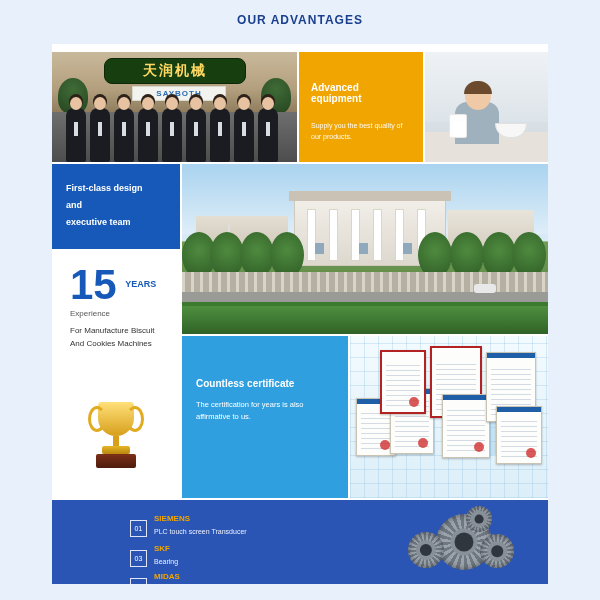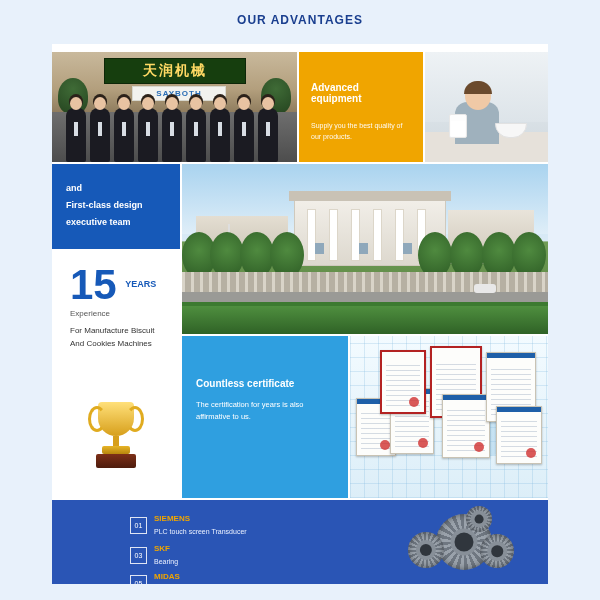--- a/index.html
+++ b/index.html
@@ -34,21 +34,21 @@
     position:absolute;left:0;top:8px;width:245px;height:110px;
     background:linear-gradient(#b9a98e,#9f8a6c);
     overflow:hidden;
   }
   .tp-building{
     position:absolute;left:0;top:0;width:245px;height:62px;
     background:linear-gradient(#c9b99c 0%,#b39f7d 60%,#8d7a5c 100%);
   }
   .tp-sign{
     position:absolute;left:52px;top:6px;width:140px;height:24px;
-    background:#163e0e;border:1px solid #0d2708;border-radius:0;
+    background:#163e0e;border:1px solid #0d2708;border-radius:8px;
     color:#ffd964;font-size:14px;font-weight:bold;letter-spacing:2px;
     display:flex;align-items:center;justify-content:center;
     font-family:"DejaVu Sans", sans-serif;
   }
   .tp-banner{
     position:absolute;left:80px;top:34px;width:92px;height:13px;
     background:#f2f2ee;border:1px solid #d8d8cf;
     color:#2a6db5;font-size:8px;font-weight:bold;letter-spacing:1px;
     display:flex;align-items:center;justify-content:center;
   }
@@ -187,21 +187,21 @@
   .certdoc .cband{position:absolute;left:0;top:0;right:0;height:5px;background:#1e5fa8;}
   .certdoc .clines{position:absolute;left:4px;right:4px;top:12px;bottom:6px;
     background:repeating-linear-gradient(0deg,#b9c4d2 0 1px,rgba(0,0,0,0) 1px 5px);opacity:.6;}
   .certdoc .cseal{position:absolute;right:5px;bottom:5px;width:10px;height:10px;border-radius:50%;background:#d03030;opacity:.8;}
   .certdoc.red{border:2px solid #b32222;}
   
   .brand-panel{
     position:absolute;left:0;top:456px;width:496px;height:84px;
     background:#2a55b5;color:#fff;box-sizing:border-box;
   }
-  .brand-row{position:absolute;display:flex;align-items:center;}
+  .brand-row{position:absolute;display:flex;align-items:flex-end;}
   .num-box{
     width:15px;height:15px;border:1px solid rgba(255,255,255,.85);
     font-size:7px;display:flex;align-items:center;justify-content:center;margin-right:7px;
     flex:0 0 auto;
   }
   .brand-name{font-size:8px;font-weight:bold;color:#f0a500;line-height:10px;}
   .brand-desc{font-size:7px;color:#eaf0ff;line-height:11px;margin-top:2px;}
   .gear-zone{position:absolute;right:12px;top:6px;width:130px;height:72px;}
   .gear{
     position:absolute;border-radius:50%;
@@ -262,22 +262,22 @@
       <div class="kid-wall"></div>
       <div class="kid-table"></div>
       <div class="kid-body"></div>
       <div class="kid-head"></div>
       <div class="kid-hair"></div>
       <div class="kid-bowl"></div>
       <div class="kid-glass"></div>
     </div>
 
     <div class="blue-card">
+      <div>First-class design</div>
       <div>and</div>
-      <div>First-class design</div>
       <div>executive team</div>
     </div>
 
     <div class="factory-photo">
       <div class="f-sky"></div>
       <div class="f-left"></div>
       <div class="f-right"></div>
       <div class="f-build">
         <div class="f-col" style="left:12px;"></div>
         <div class="f-col" style="left:34px;"></div>

